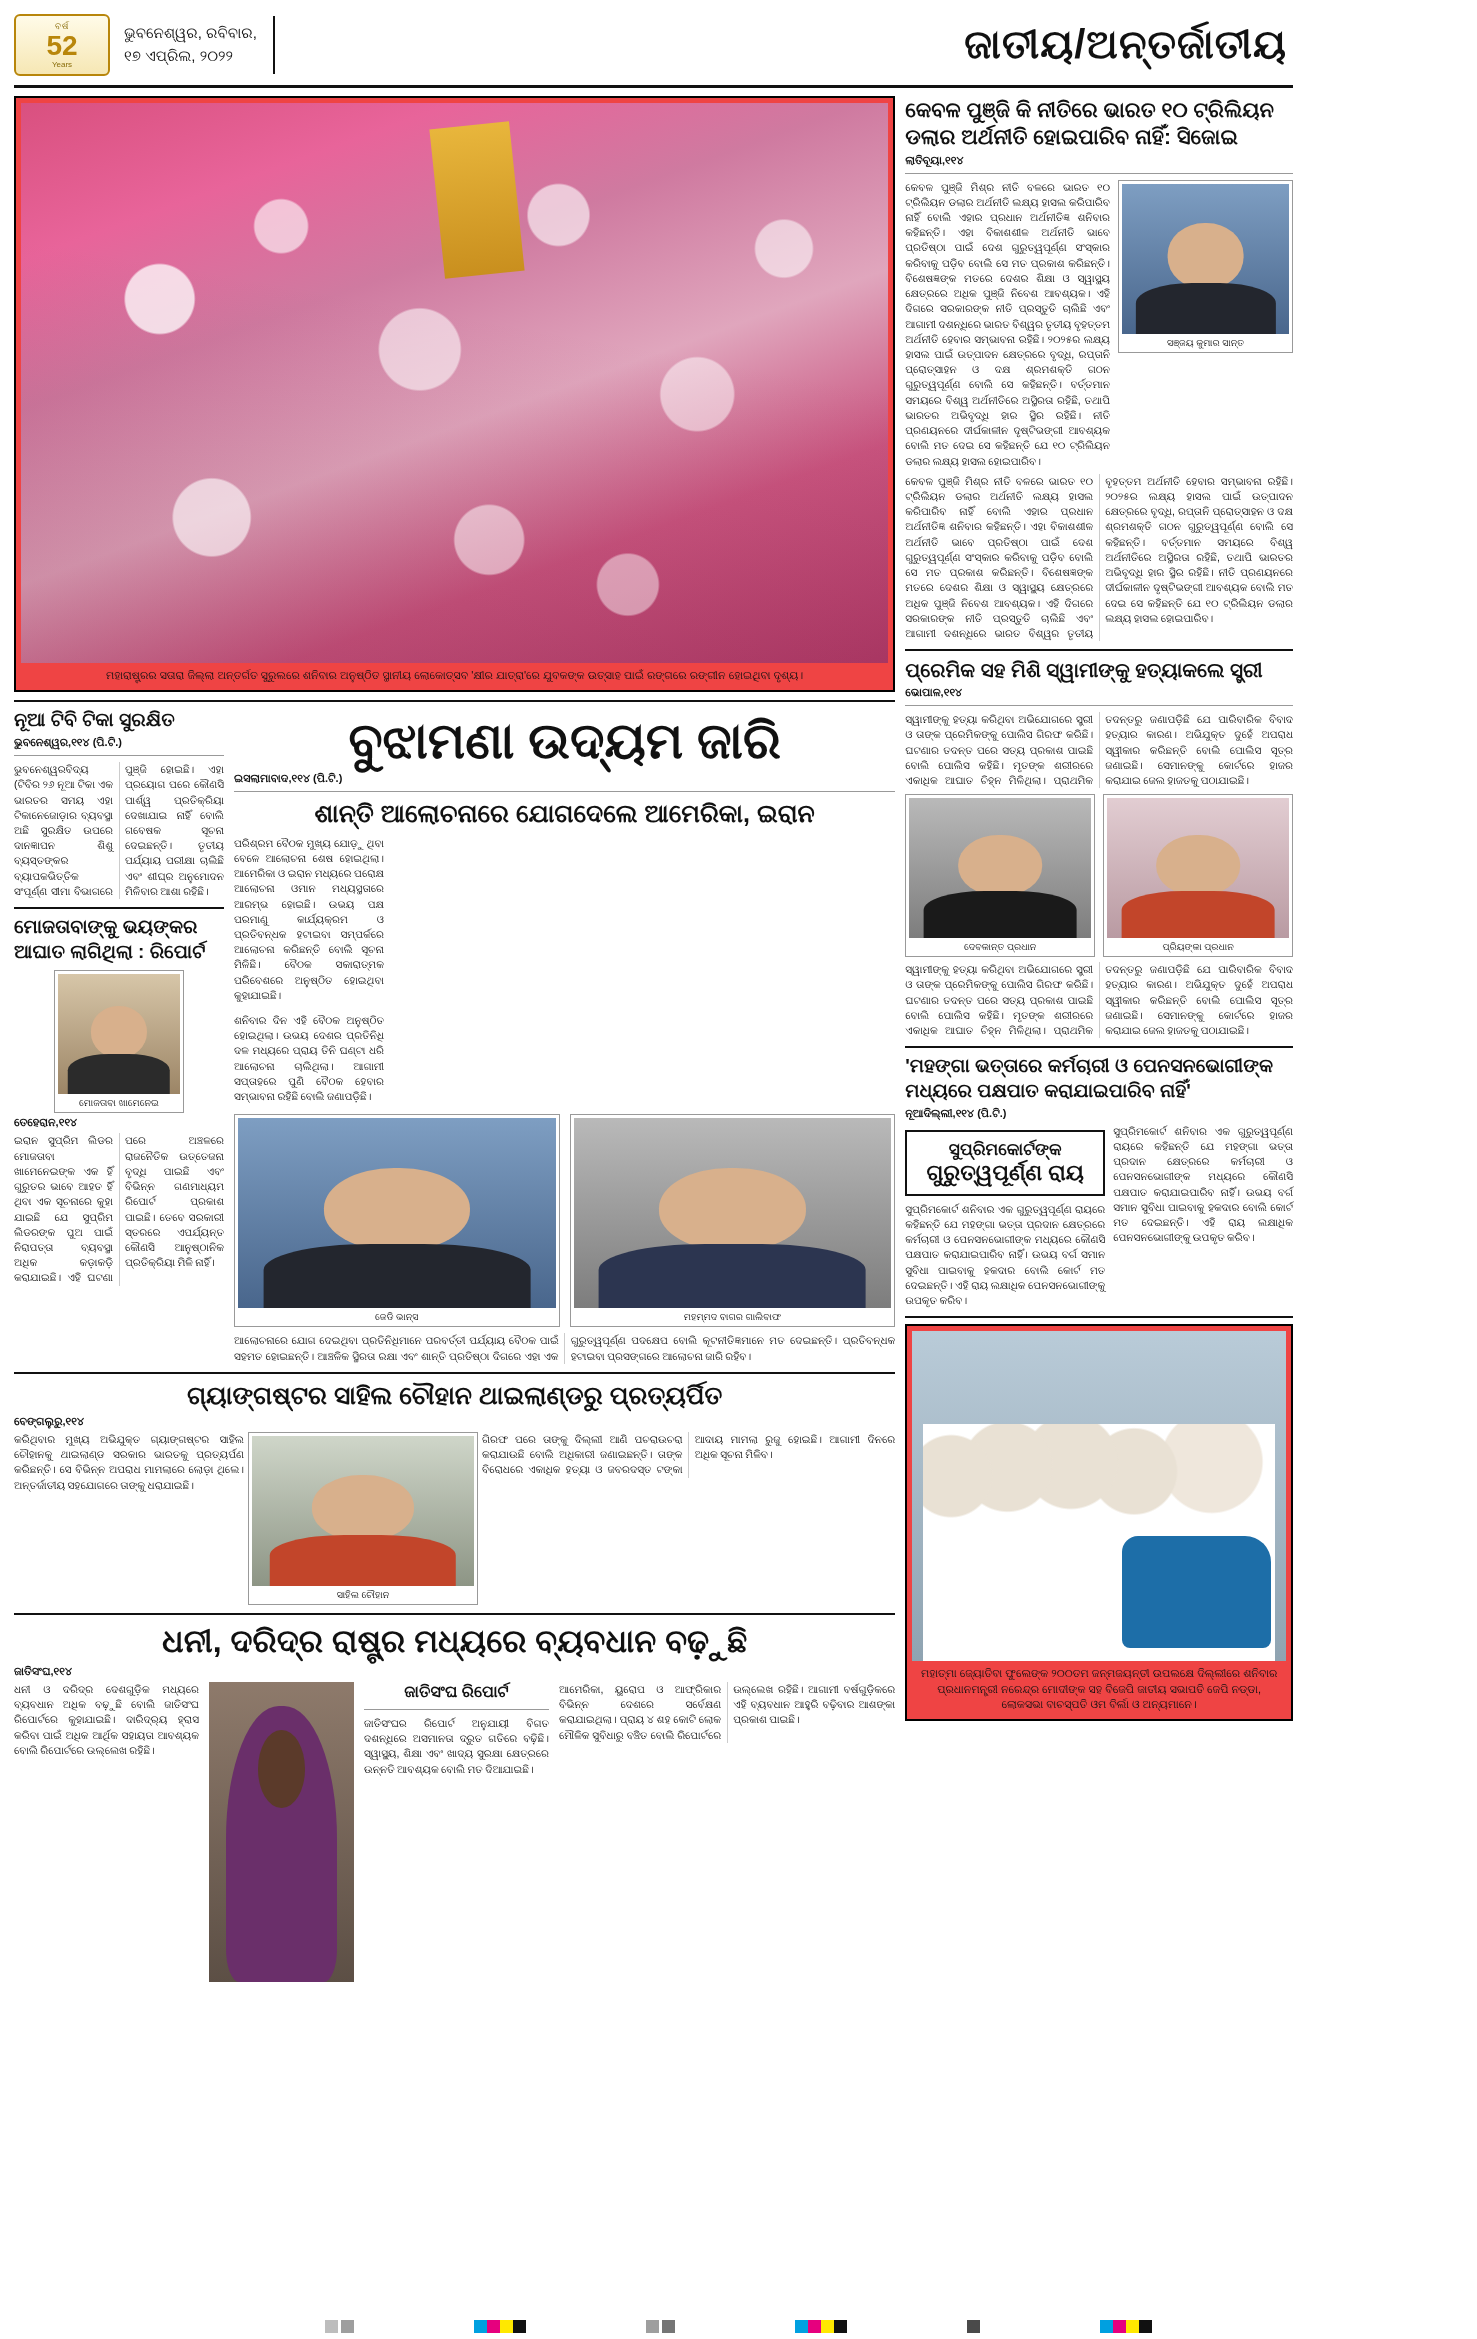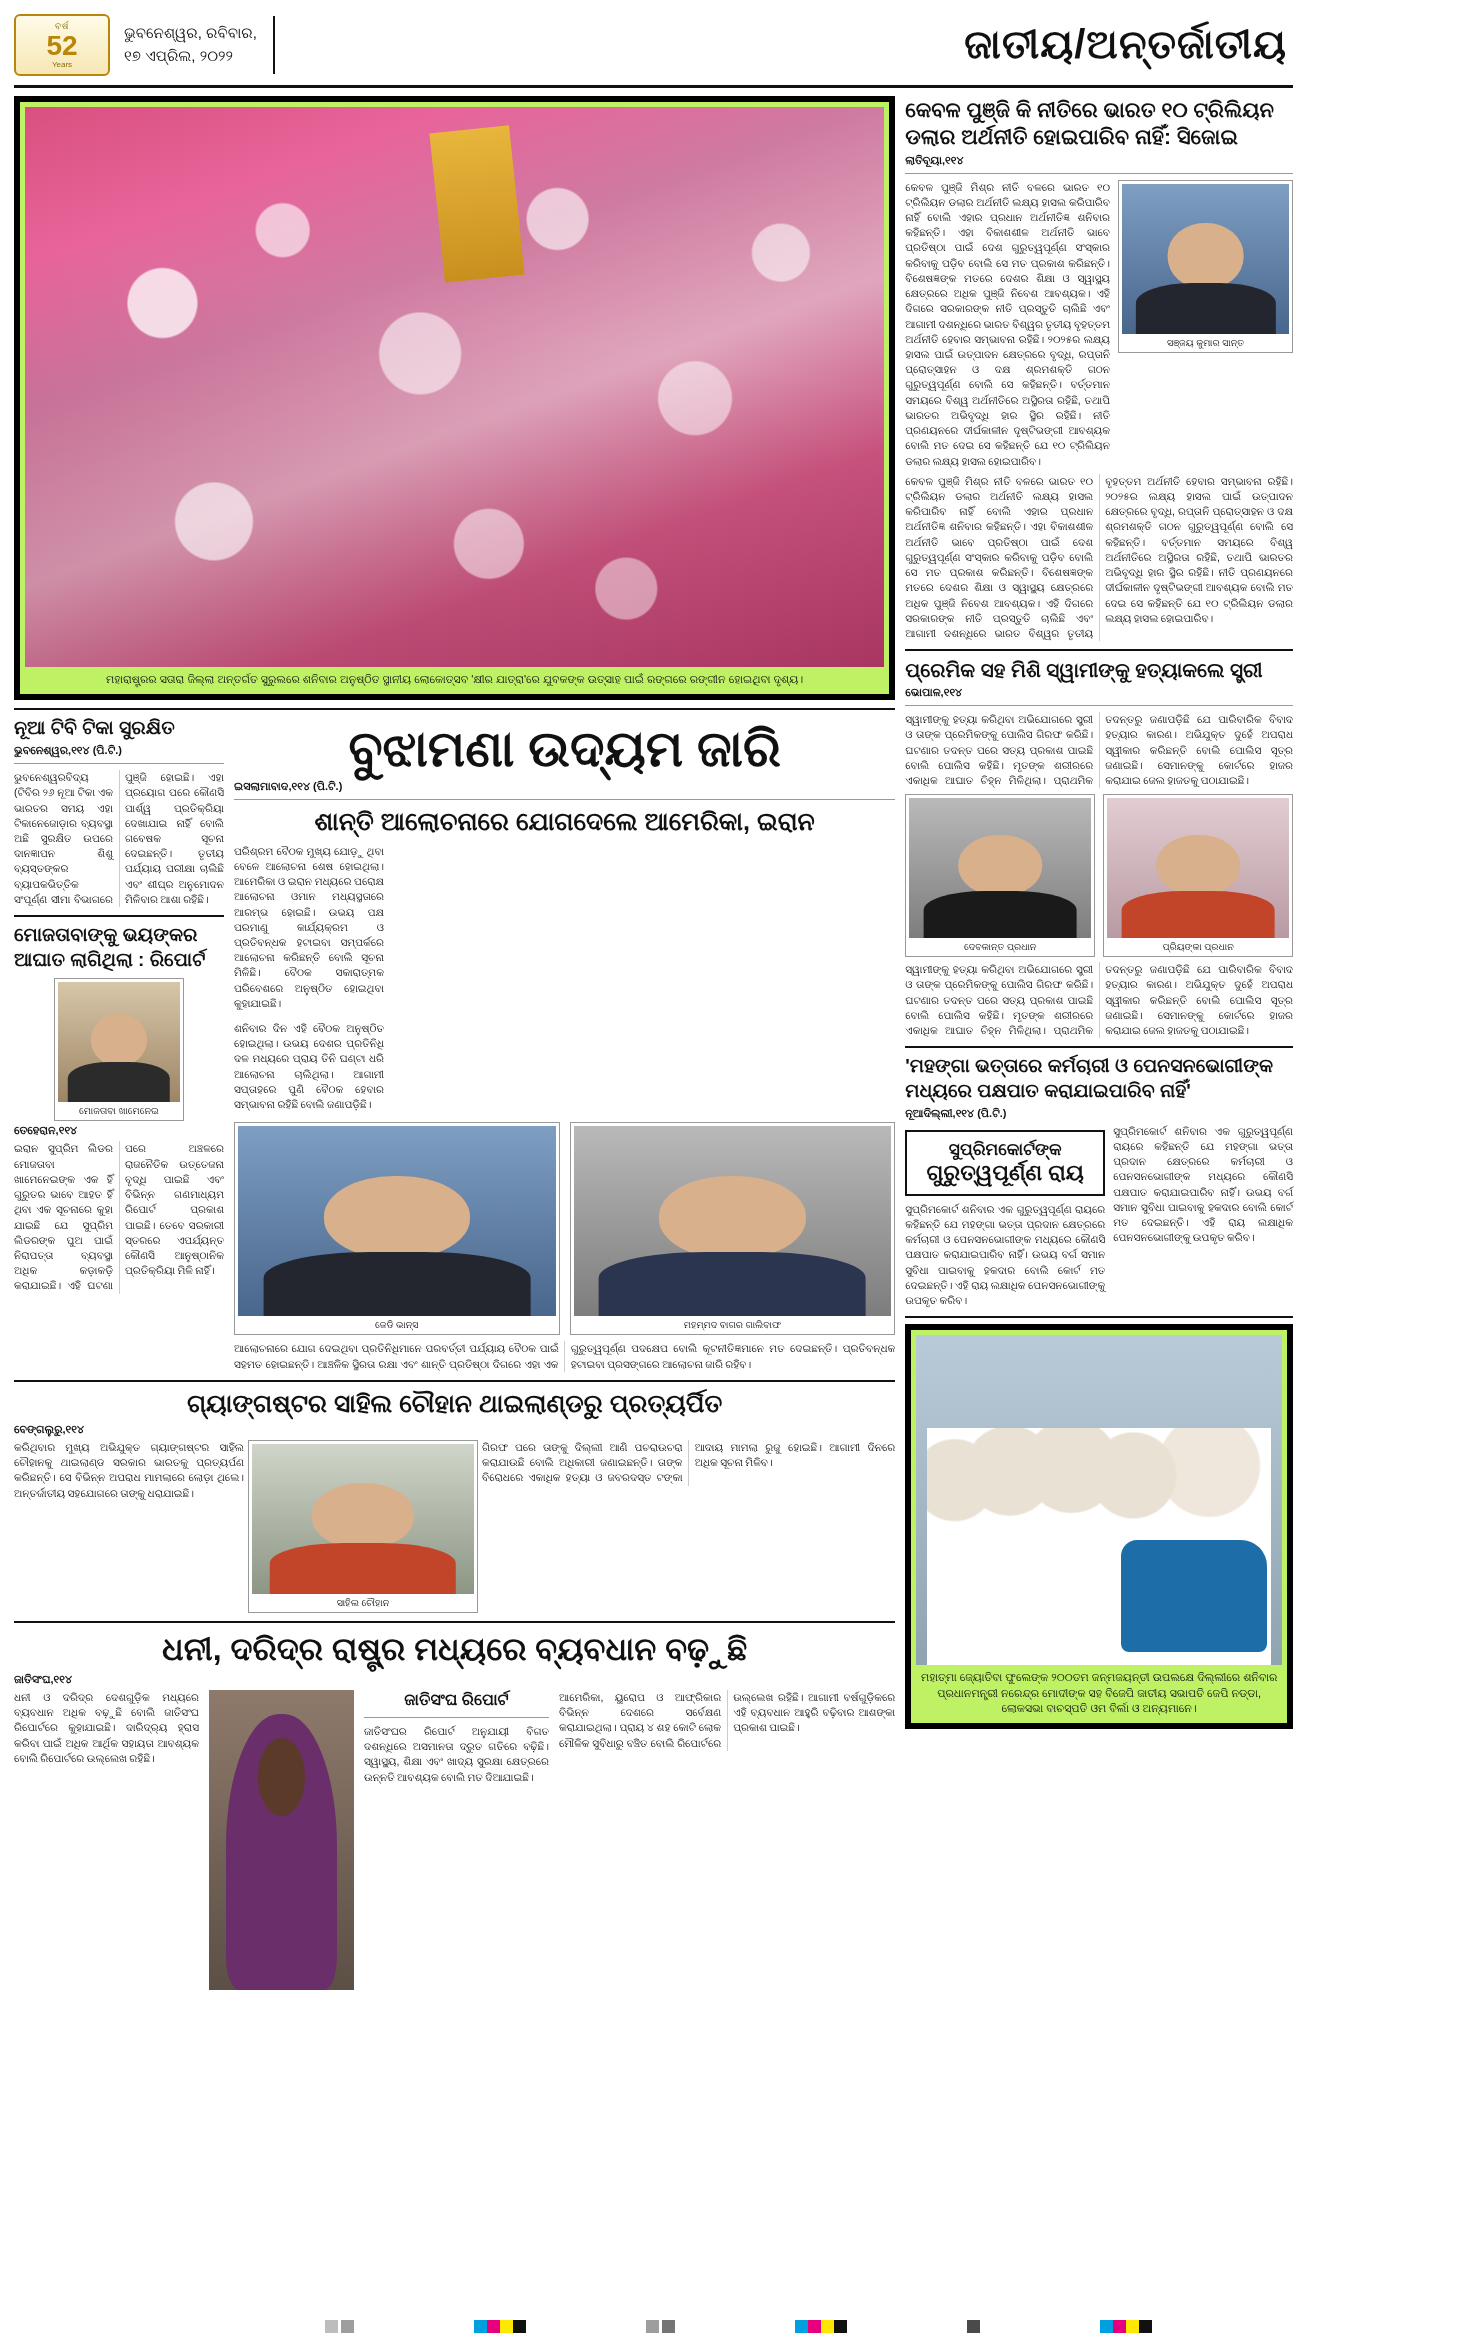--- a/index.html
+++ b/index.html
@@ -54,23 +54,23 @@
   
   .body-grid {
     display: flex;
     gap: 10px;
     margin-top: 8px;
   }
   .left-zone { width: 1000px; }
   .right-zone { width: 440px; }
 
   .photo-box {
-    border: 6px solid #000000;
+    border: 2px solid #000000;
     padding: 5px;
-    background: #bef264;
+    background: #ef4444;
   }
   .photo {
     width: 100%;
     height: 560px;
     background: linear-gradient(160deg,#d9507f 0%,#e8649a 18%,#cf7aa0 35%,#e0a6bd 55%,#c9547f 75%,#b03a68 100%);
     position: relative;
     overflow: hidden;
   }
   .photo::after{
     content:"";

